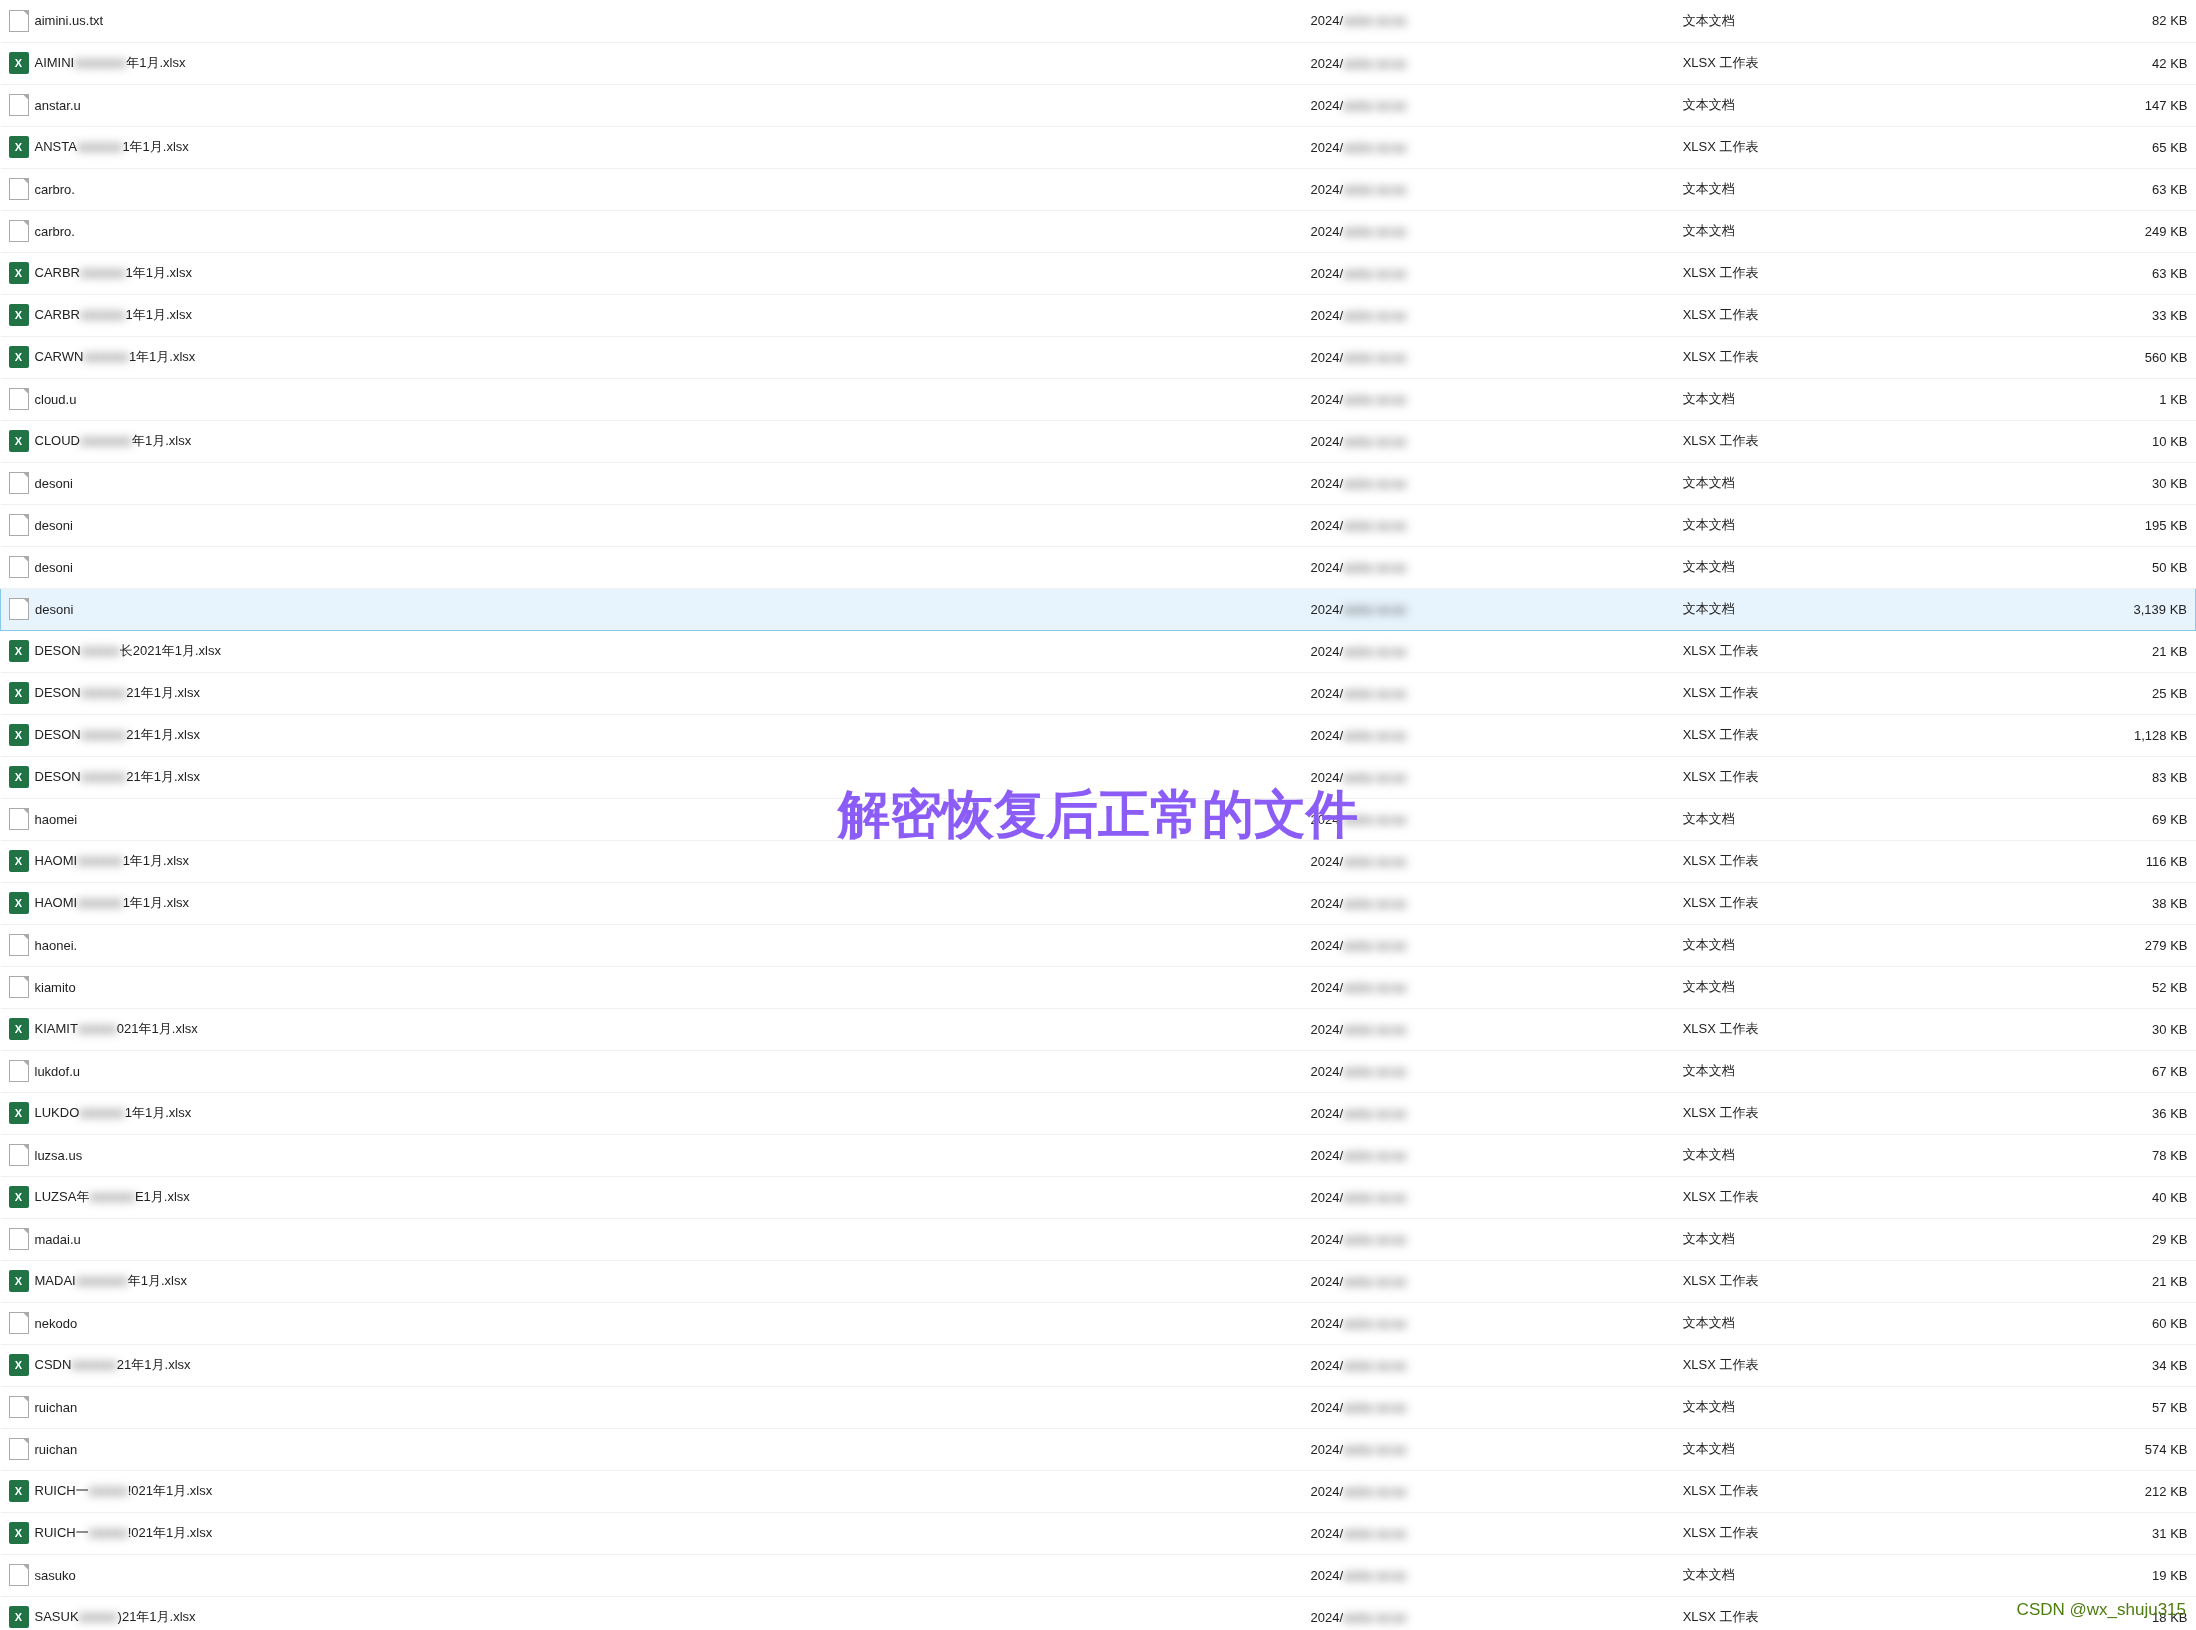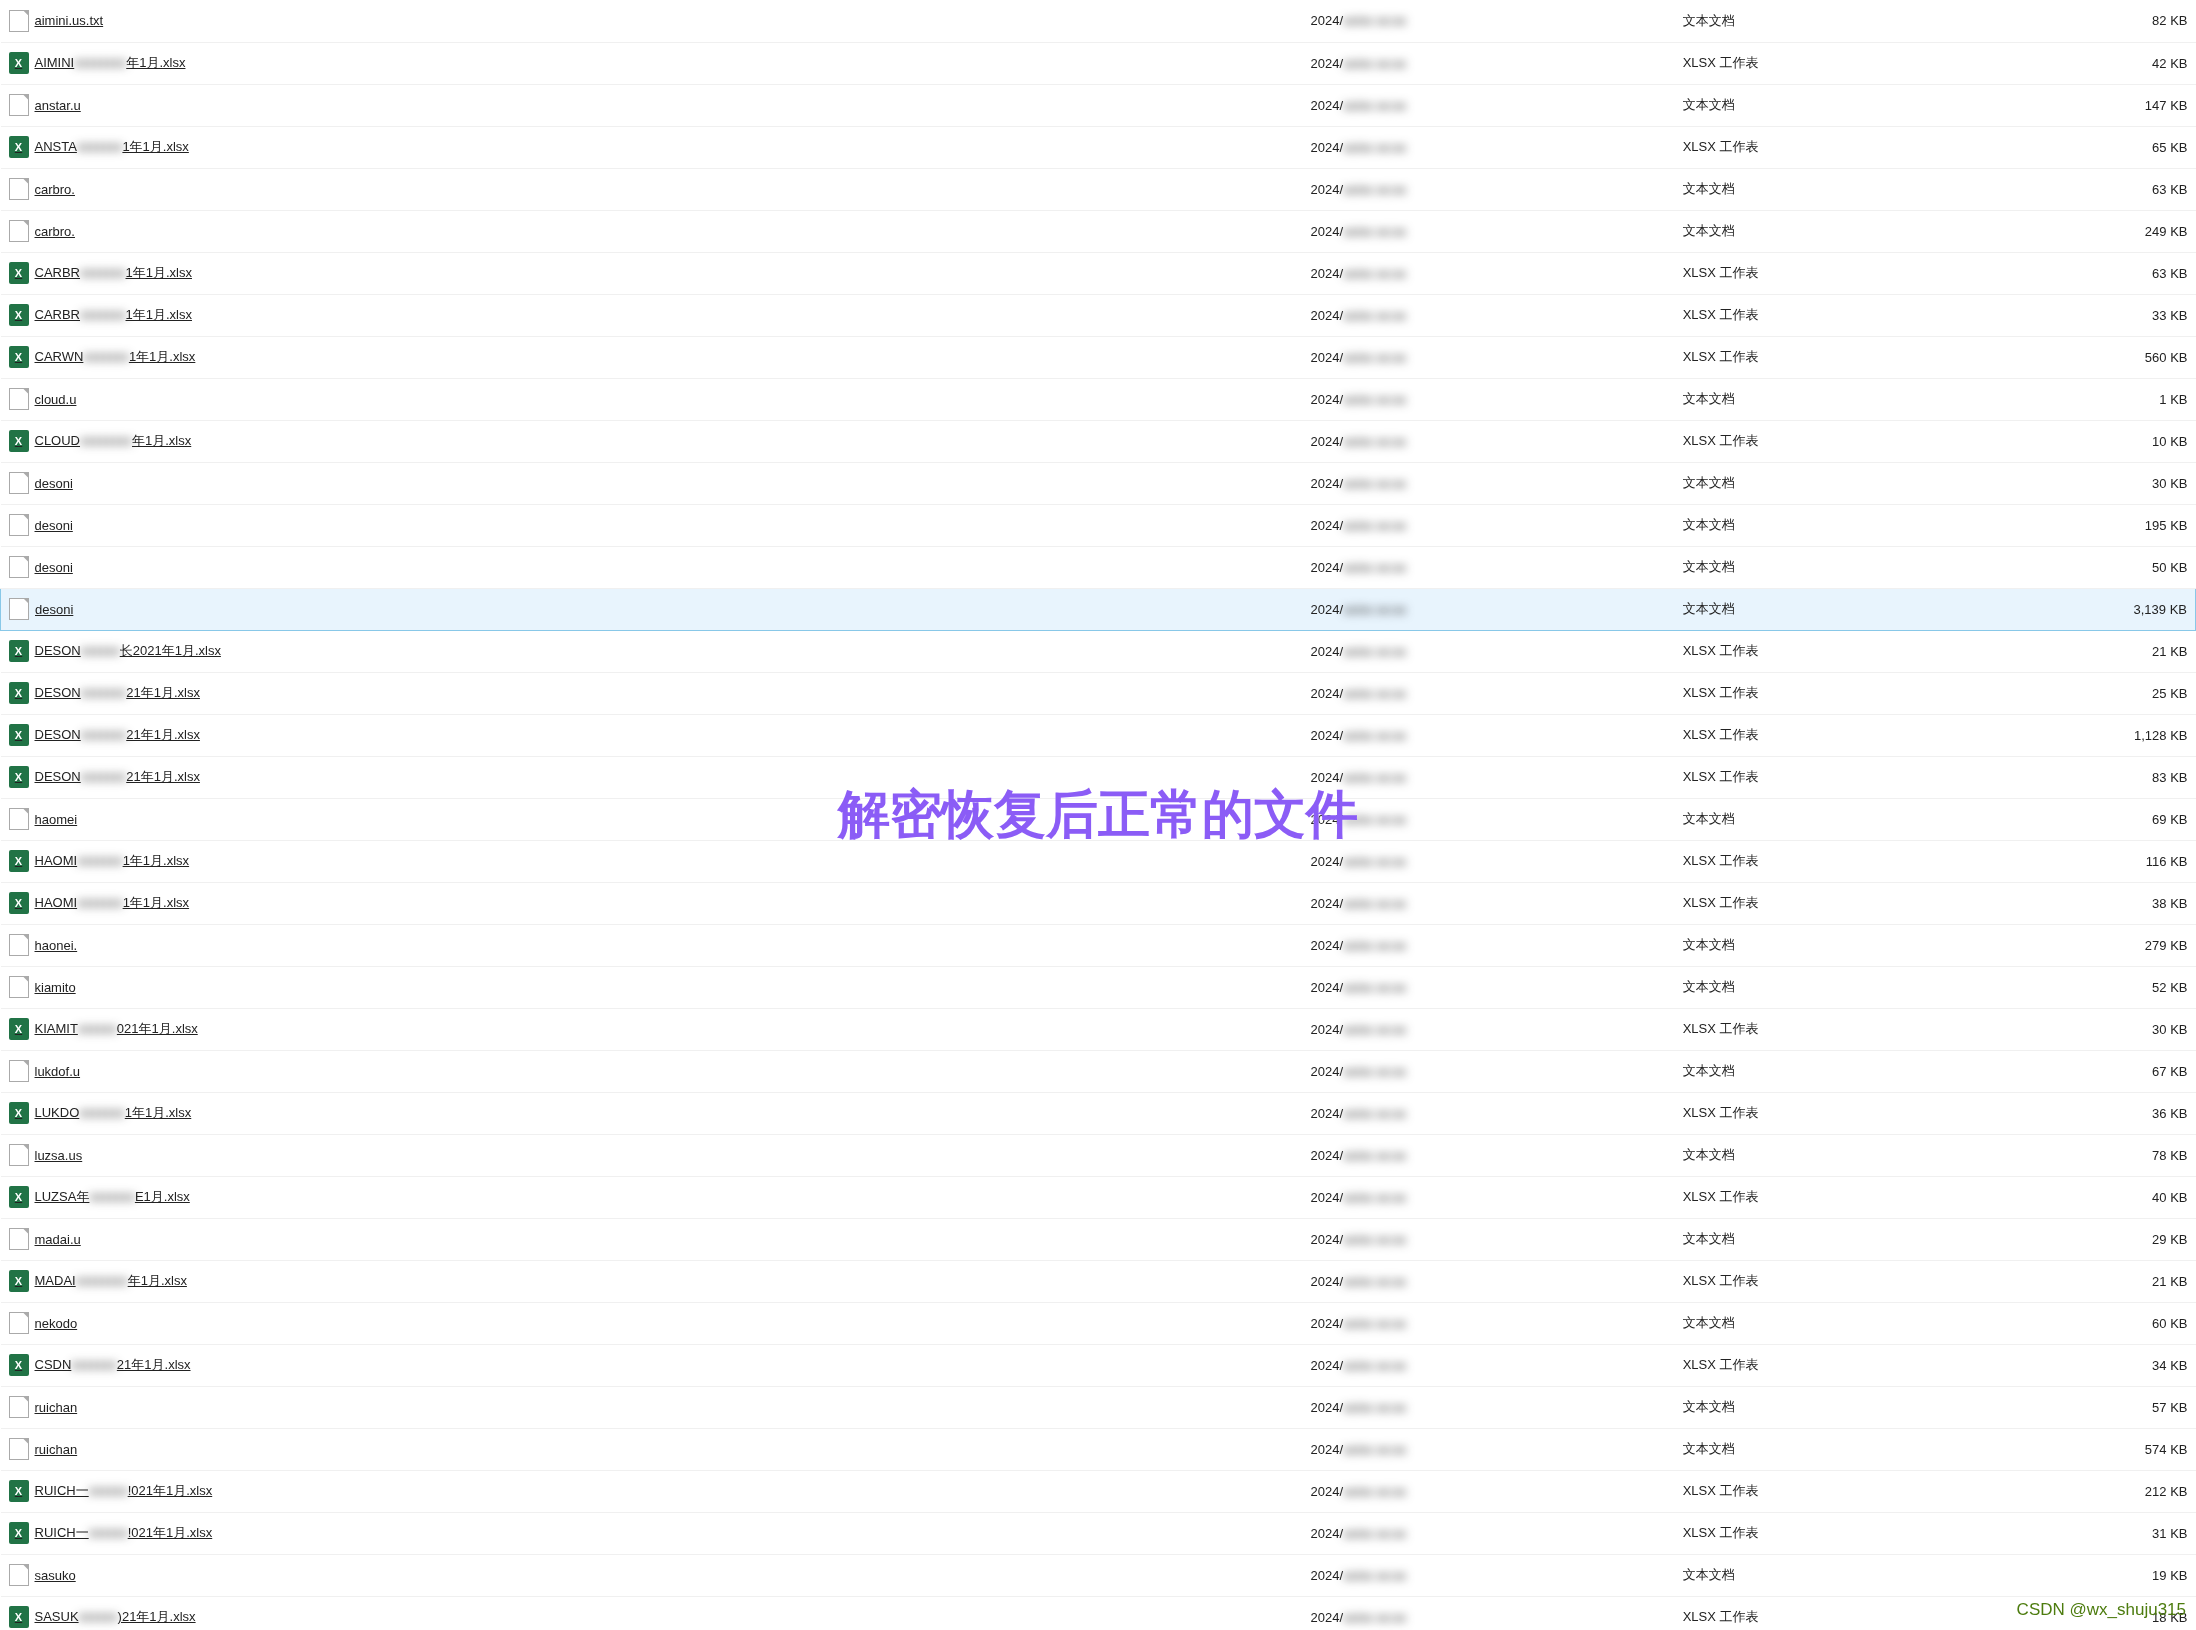--- a/index.html
+++ b/index.html
@@ -24,21 +24,21 @@
       background: #e8f4fd;
       border: 1px solid #88c8e8;
     }
     .file-table td {
       padding: 0 8px;
       vertical-align: middle;
       white-space: nowrap;
       overflow: hidden;
       text-overflow: ellipsis;
     }
-    .col-name { width: 700px; text-decoration: underline; }
+    .col-name { width: 700px; }
     .col-date { width: 200px; }
     .col-type { width: 160px; }
     .col-size { width: 120px; text-align: right; padding-right: 20px; }
     .name-cell {
       display: flex;
       align-items: center;
     }
     .blurred {
       filter: blur(5px);
       display: inline-block;

